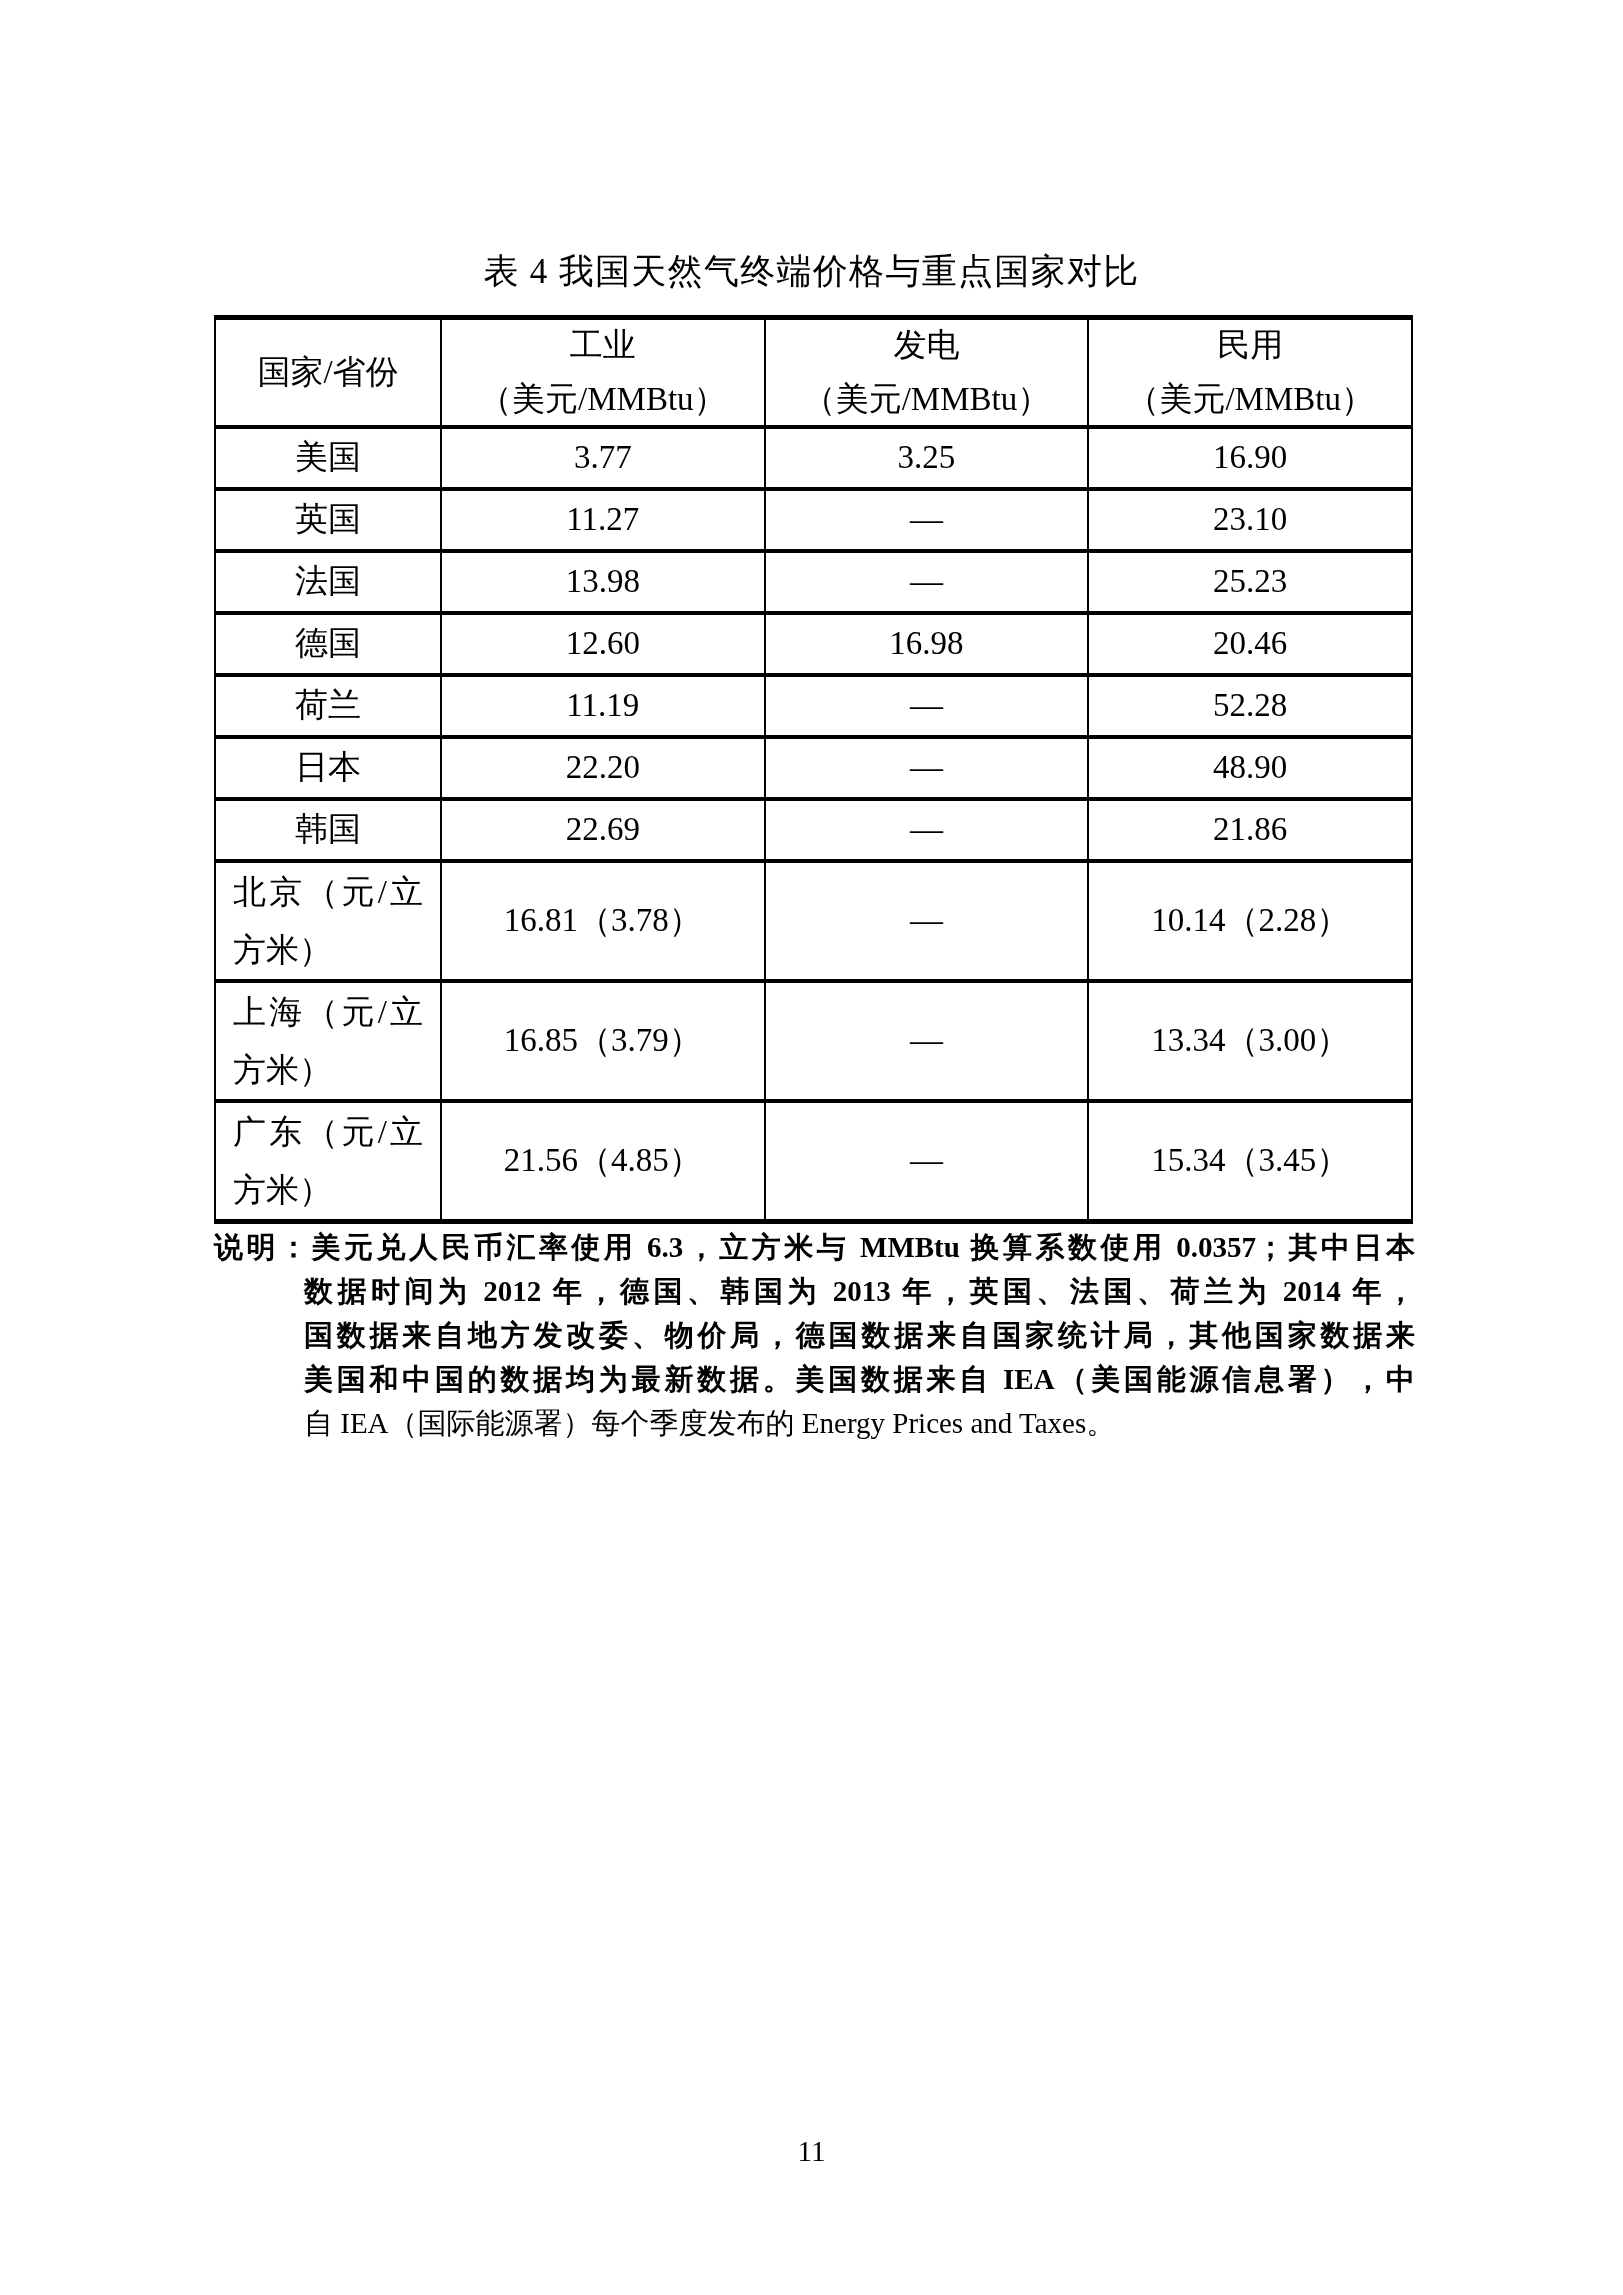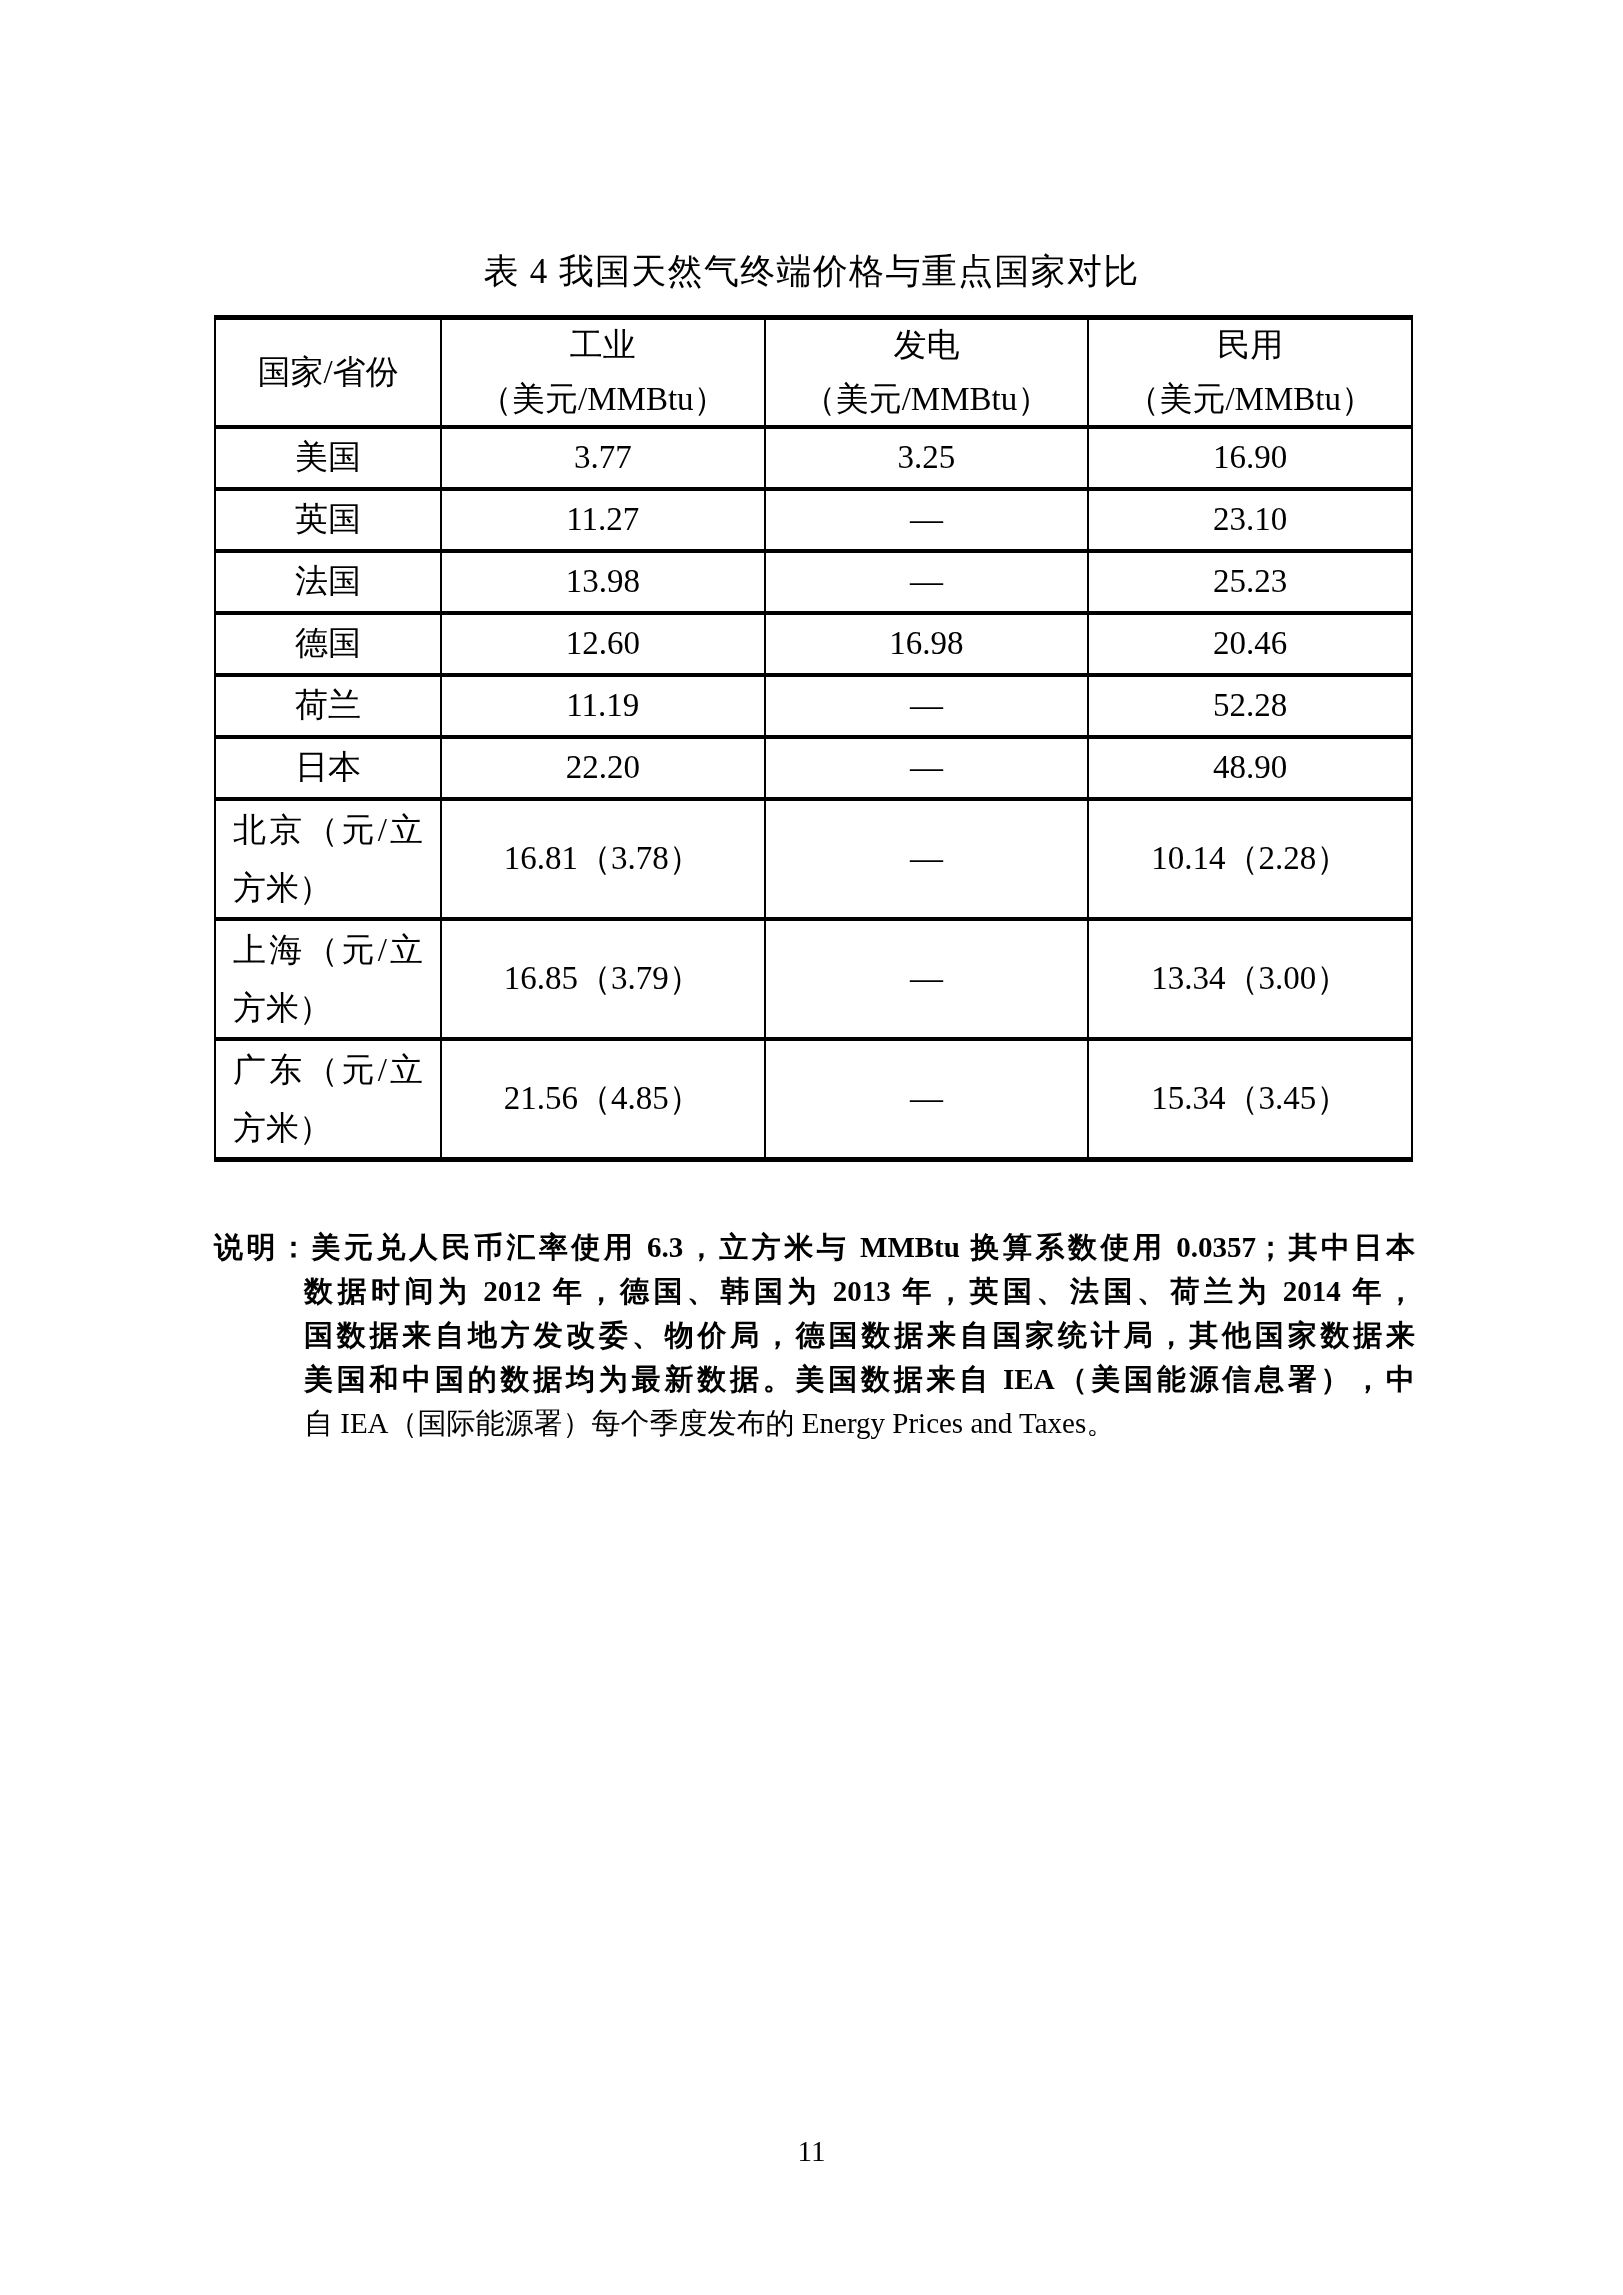--- a/index.html
+++ b/index.html
@@ -158,20 +158,28 @@
           <td>52.28</td>
         </tr>
         <tr class="single">
           <th class="rlabel">
             <div class="lline">日本</div>
           </th>
           <td>22.20</td>
           <td>—</td>
           <td>48.90</td>
         </tr>
+        <tr class="single">
+          <th class="rlabel">
+            <div class="lline">韩国</div>
+          </th>
+          <td>22.69</td>
+          <td>—</td>
+          <td>21.86</td>
+        </tr>
         <tr class="tall">
           <th class="rlabel">
             <div class="lline fill">北京（元/立</div>
             <div class="lline">方米）</div>
           </th>
           <td>16.81（3.78）</td>
           <td>—</td>
           <td>10.14（2.28）</td>
         </tr>
         <tr class="tall">

